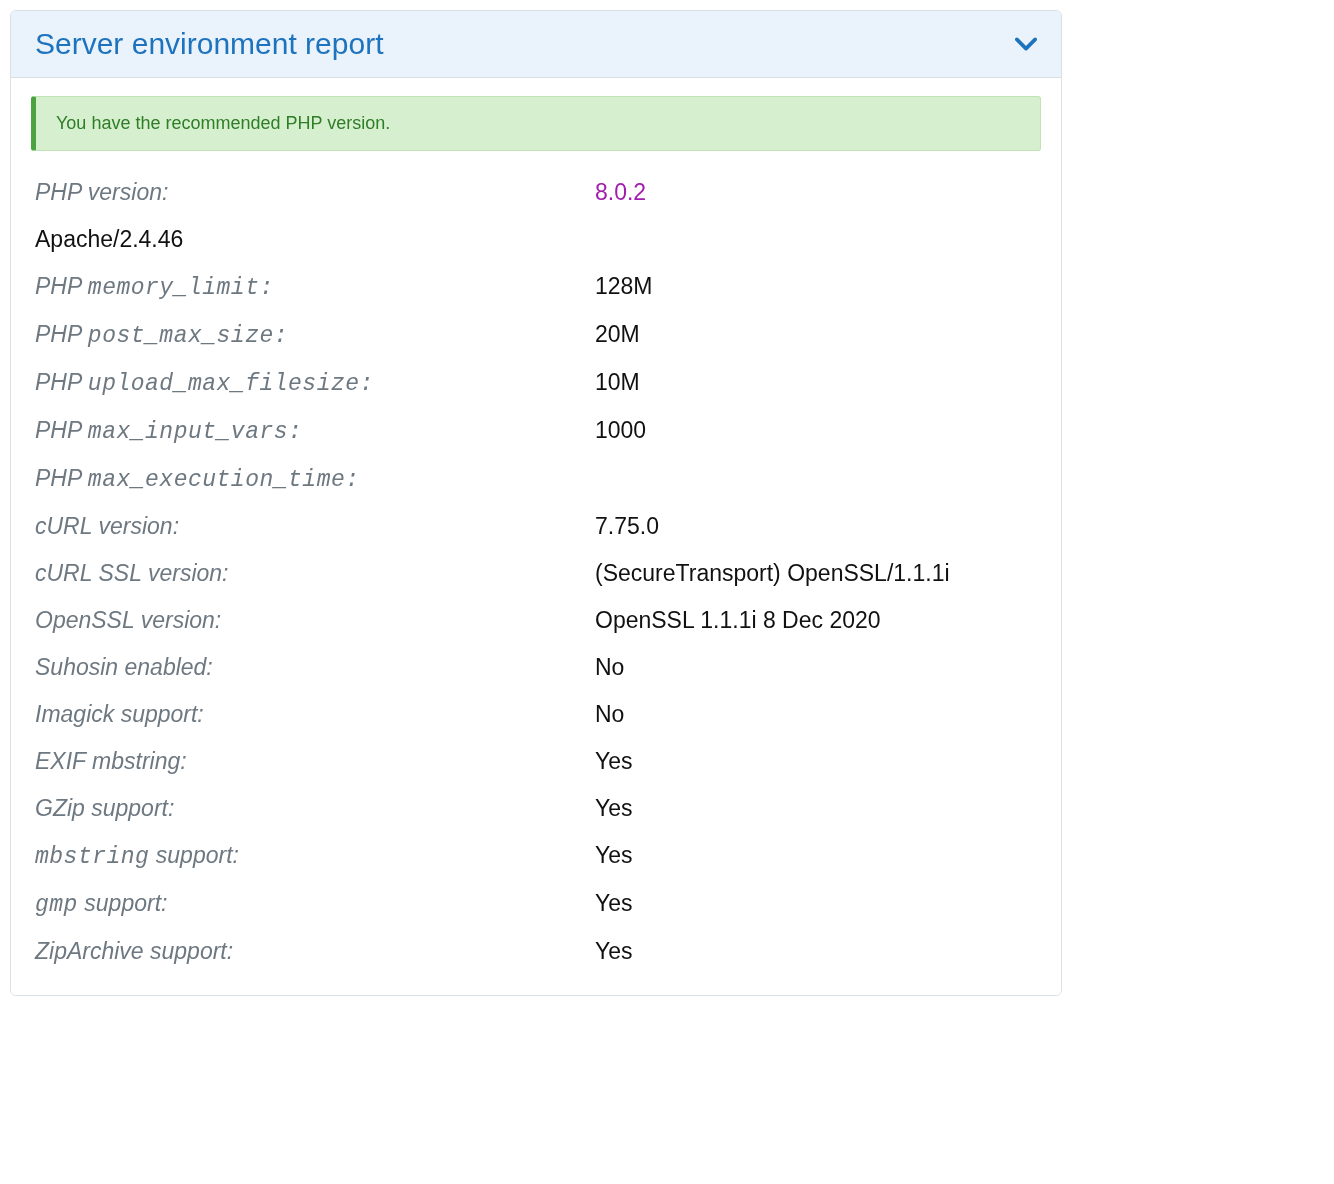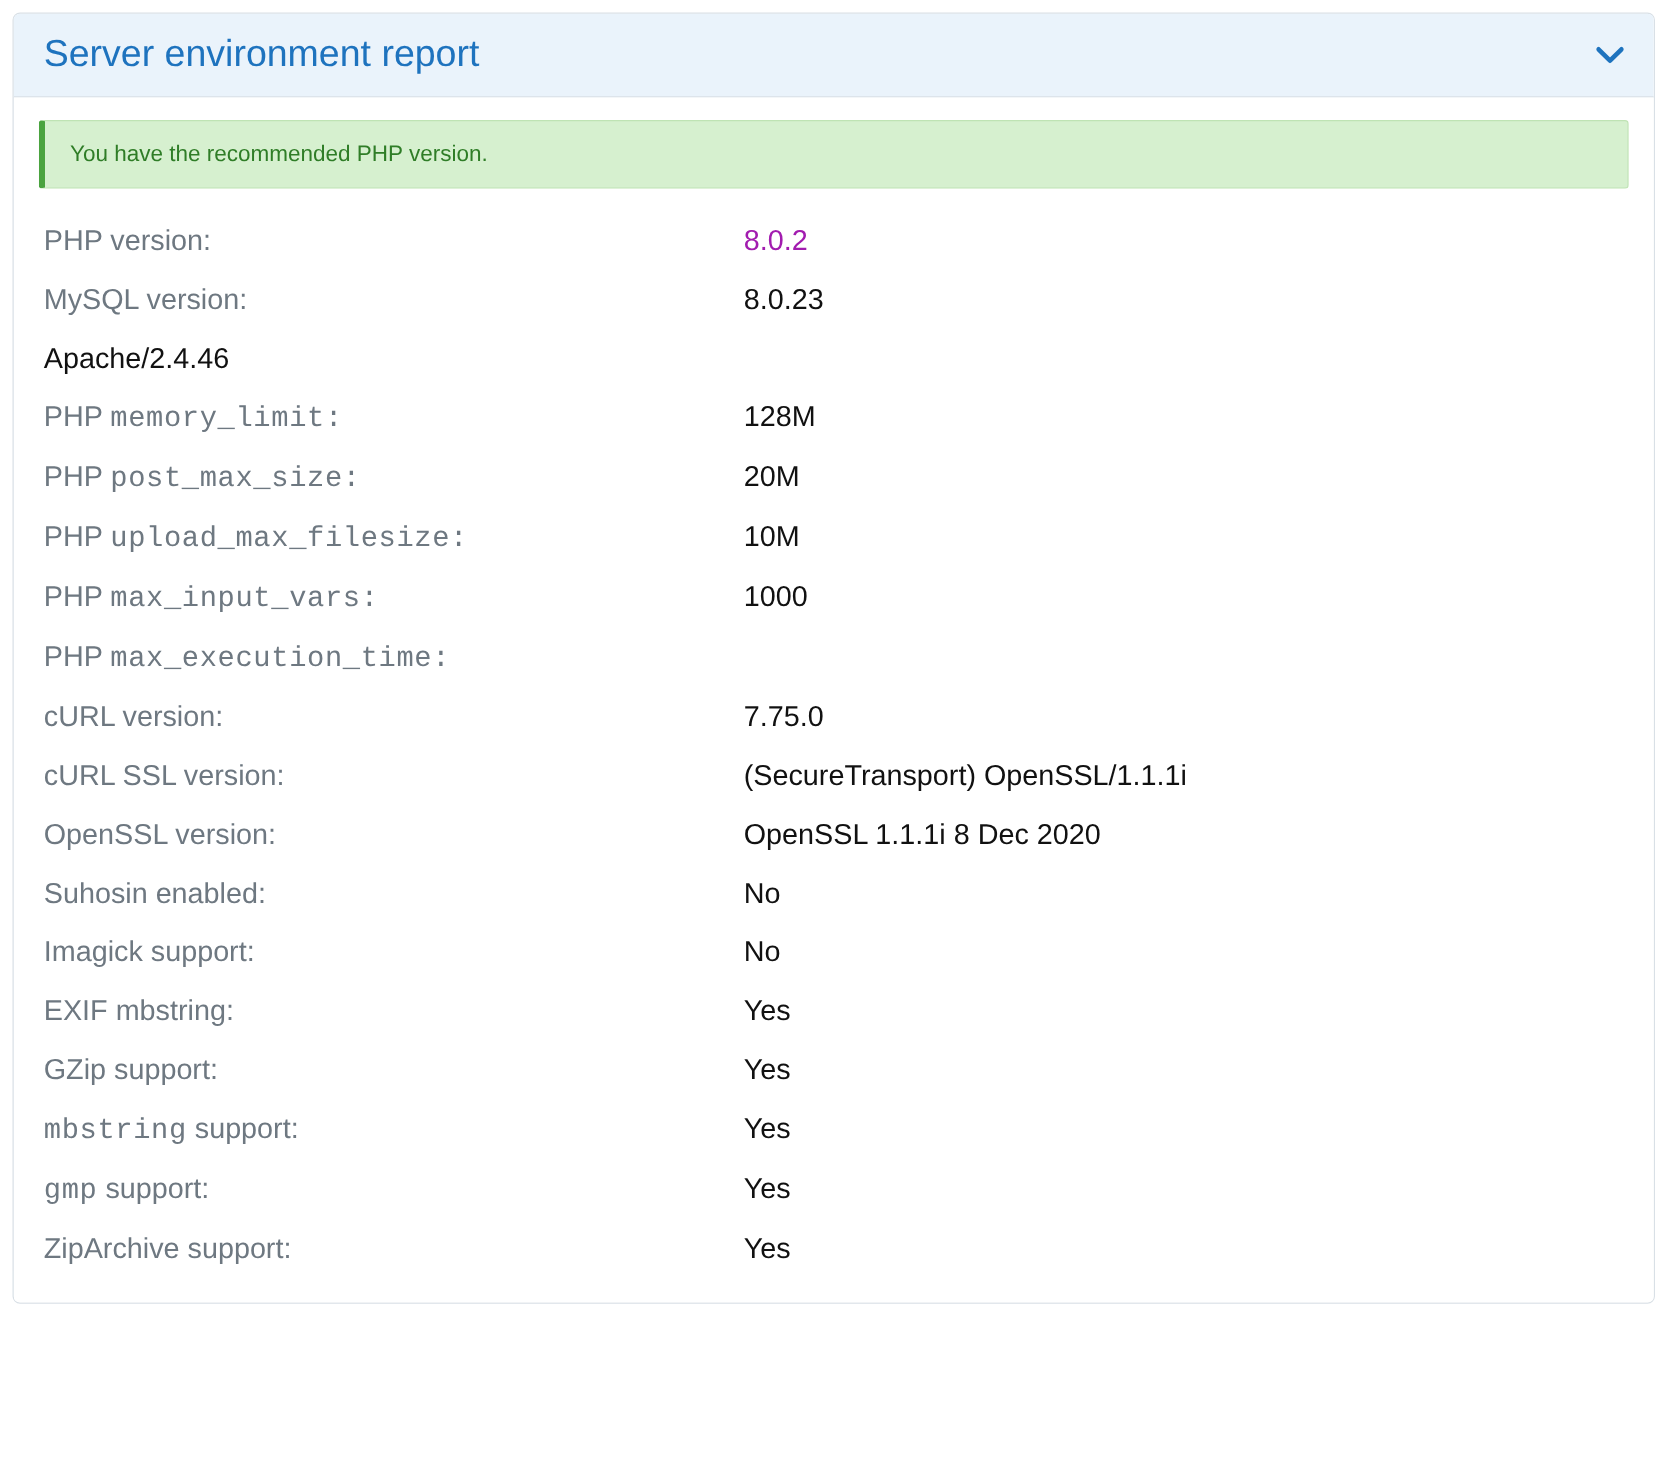--- a/index.html
+++ b/index.html
@@ -7,21 +7,21 @@
       font-family: -apple-system, BlinkMacSystemFont, "Segoe UI", Helvetica, Arial, sans-serif;
       background: #ffffff;
       padding: 10px;
       font-size: 23px;
       color: #333;
     }
     .panel {
       border: 1px solid #d9e0e6;
       border-radius: 6px;
       overflow: hidden;
-      width: 1314px;
+      width: 1052px;
     }
     .panel-header {
       background: #eaf3fb;
       padding: 16px 24px;
       display: flex;
       align-items: center;
       justify-content: space-between;
       border-bottom: 1px solid #d9e0e6;
       cursor: pointer;
     }
@@ -52,20 +52,21 @@
     }
     .row {
       display: flex;
       padding: 10px 4px;
       align-items: baseline;
     }
     .label {
       width: 560px;
       color: #6e7881;
       font-size: 23px;
+      font-style: italic;
     }
     .label .mono {
       font-family: "Menlo","Consolas","Courier New",monospace;
       font-size: 23px;
       color: #6e7881;
       letter-spacing: 0.5px;
     }
     .value {
       flex: 1;
       color: #111;
@@ -94,24 +95,20 @@
   <div class="panel-body">
 
     <div class="alert-success">
       <span>You have the recommended PHP version.</span>
     </div>
 
     <div id="rows">
         <div class="row">
           <div class="label"><span>PHP version:</span></div>
           <div class="value link">8.0.2</div>
-        </div>
-        <div class="row">
-          <div class="label"><span>MySQL version:</span></div>
-          <div class="value">8.0.23</div>
         </div>
         <div class="row">
           <div class="value">Apache/2.4.46</div>
         </div>
         <div class="row">
           <div class="label"><span>PHP </span><span class="mono">memory_limit:</span></div>
           <div class="value">128M</div>
         </div>
         <div class="row">
           <div class="label"><span>PHP </span><span class="mono">post_max_size:</span></div>

